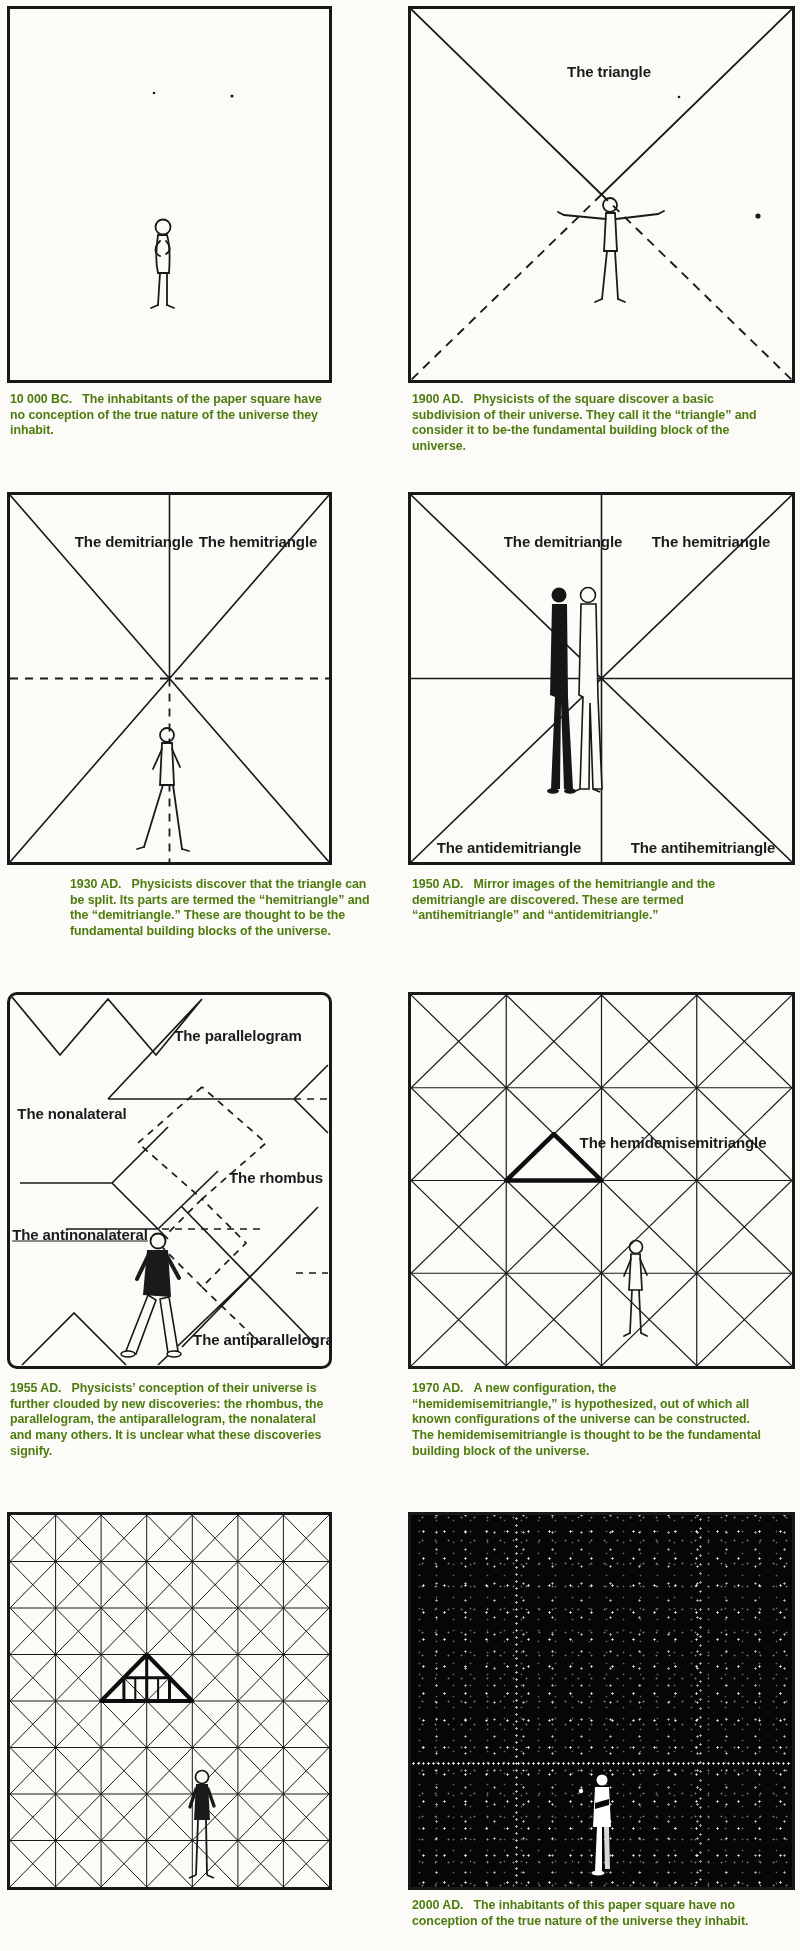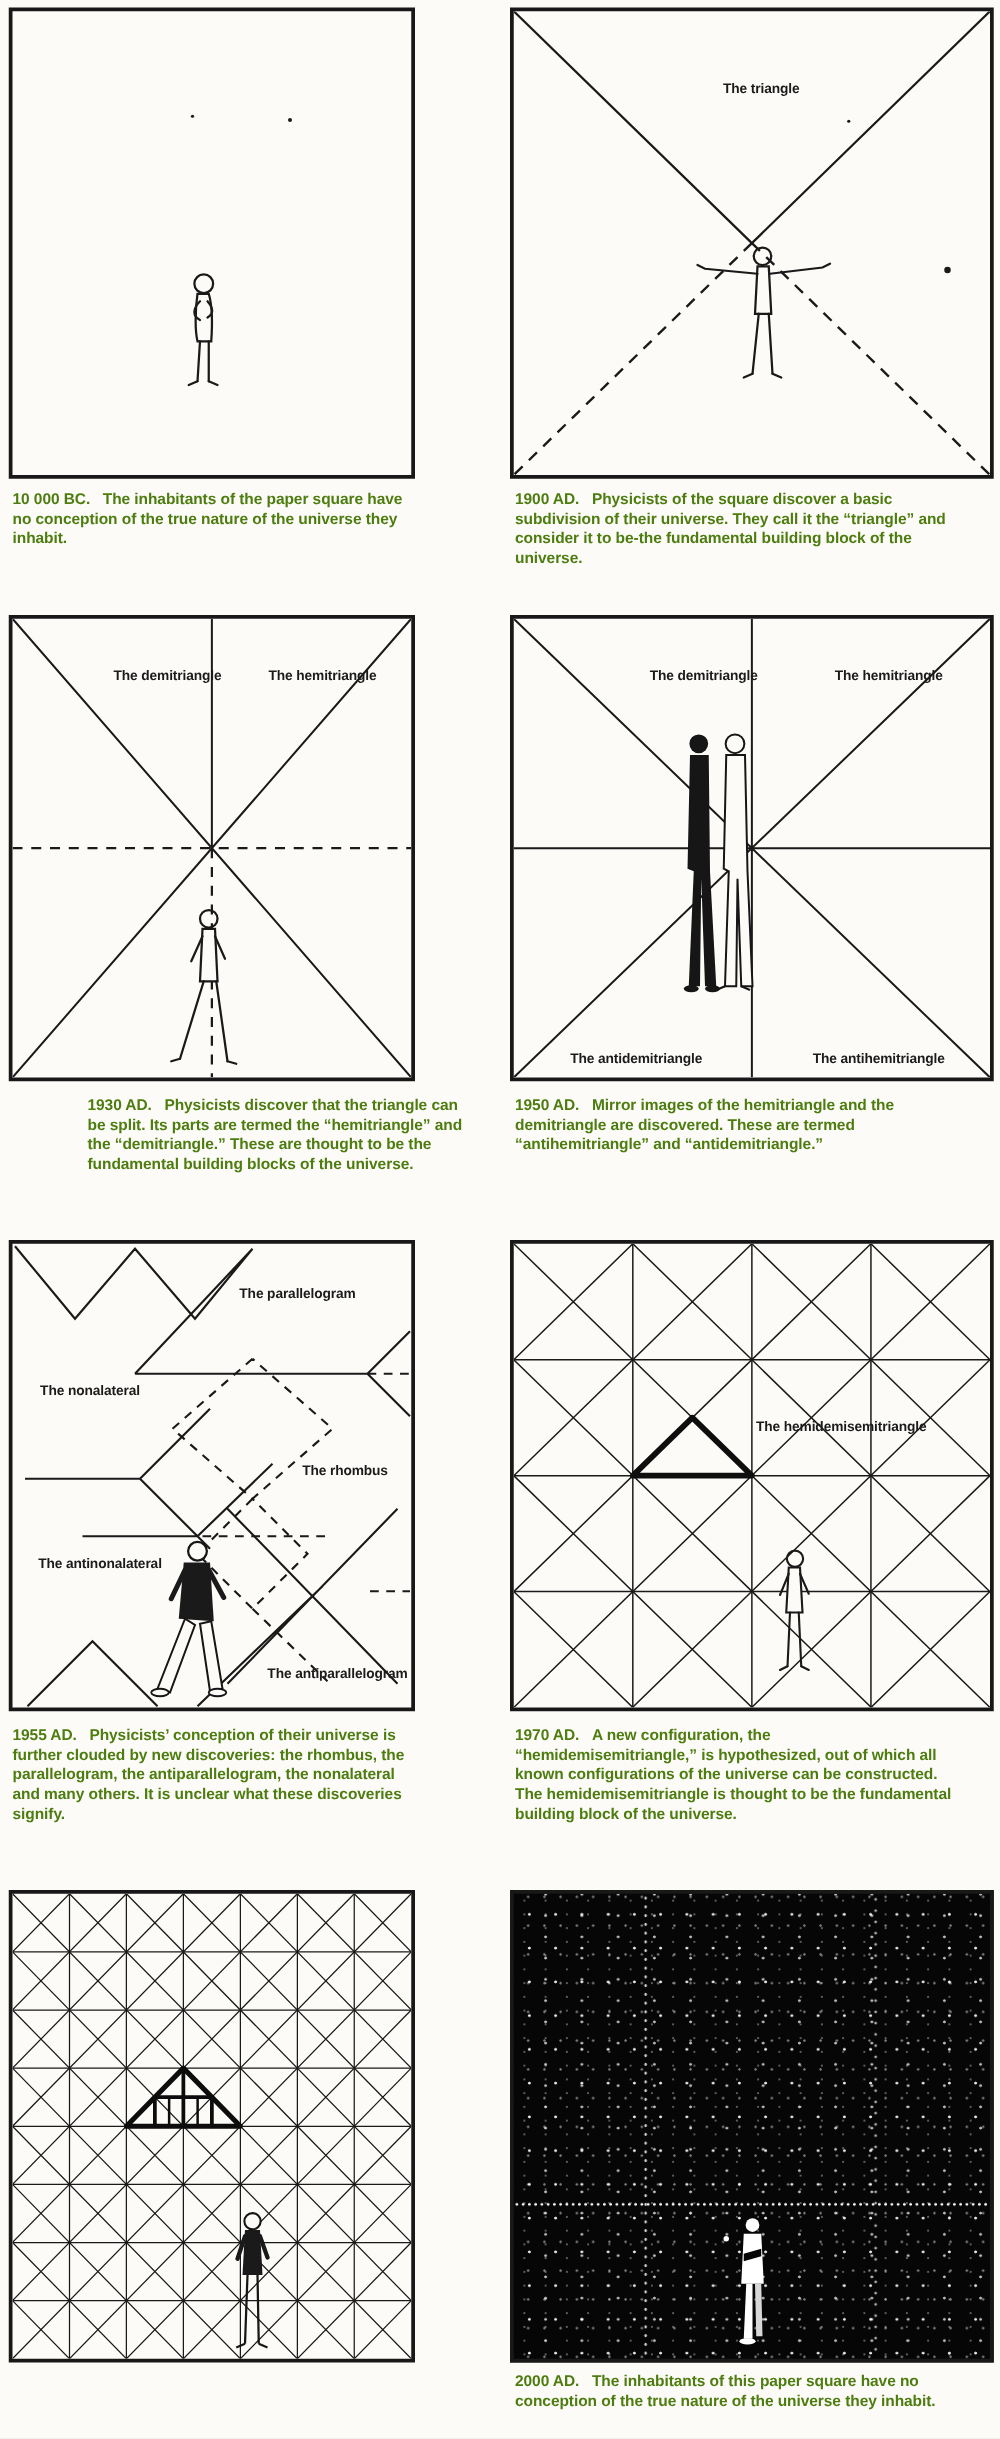--- a/index.html
+++ b/index.html
@@ -1,20 +1,20 @@
 <!DOCTYPE html>
 <html><head>
 <meta charset="utf-8">
 <style>
   html,body{margin:0;padding:0;background:#e8e6e1;}
   #page{position:relative;width:800px;height:1951px;background:#fcfbf8;
         font-family:"Liberation Sans",sans-serif;color:#191919;overflow:hidden;}
   .panel{position:absolute;border:3px solid #181818;background:#fcfbf8;overflow:hidden;box-sizing:border-box;}
   .panel svg{display:block;}
-  .lbl{position:absolute;transform:translate(-50%,-50%);font-size:11px;font-weight:700;
+  .lbl{position:absolute;transform:translate(-50%,-50%);font-size:15px;font-weight:700;
        white-space:nowrap;letter-spacing:-0.1px;color:#1b1b1b;}
   .caption{position:absolute;font-size:12.4px;line-height:1.26;font-weight:700;
            letter-spacing:-0.05px;color:#4d7c0f;}
   .caption .era{margin-right:10px;}
   
   .p8{background-color:#060606;
       background-image:
         radial-gradient(circle, rgba(255,255,255,0.95) 0.8px, transparent 1.4px),
         radial-gradient(circle, rgba(255,255,255,0.75) 0.8px, transparent 1.4px),
         radial-gradient(circle, rgba(255,255,255,0.50) 0.7px, transparent 1.2px),
@@ -112,21 +112,21 @@
     <span class="lbl" style="left:292px;top:352px;">The antihemitriangle</span>
   </div>
 
   <div class="caption" style="left:31px;top:877px;width:310px;margin-left:39px;">
     <span class="era">1930 AD.</span><span>Physicists discover that the triangle can be split.  Its parts are termed the “hemitriangle” and the “demitriangle.”  These are thought to be the fundamental building blocks of the universe.</span>
   </div>
   <div class="caption" style="left:412px;top:877px;width:340px;">
     <span class="era">1950 AD.</span><span>Mirror images of the hemitriangle and the demitriangle are discovered.  These are termed “antihemitriangle” and “antidemitriangle.”</span>
   </div>
 
-  <div class="panel" style="left:7px;top:992px;width:325px;height:377px;">
+  <div class="panel" style="left:7px;top:992px;width:325px;height:377px;border-radius:10px;">
     <svg width="319" height="371" viewBox="0 0 319 371">
       <path class="ink" stroke-width="1.7" d="
         M2,2 L50,60 L98,4 L146,60 L192,4
         M192,4 L98,104
         M98,104 L284,104
         M284,104 L318,70 M284,104 L318,138
         M10,188 L102,188
         M102,188 L158,132 M102,188 L158,244
         M56,234 L148,234
         M148,234 L208,176
@@ -147,21 +147,21 @@
         <path d="M138,261 L127,284 M157,261 L169,283" stroke="#1a1a1a" stroke-width="4" fill="none" stroke-linecap="round"></path>
         <path d="M138,300 L116,356 L126,359 L146,305 Z" fill="#fcfbf8" stroke="#161616" stroke-width="1.6"></path>
         <path d="M150,304 L158,358 L168,356 L159,302 Z" fill="#fcfbf8" stroke="#161616" stroke-width="1.6"></path>
         <ellipse cx="118" cy="359" rx="7" ry="3" fill="#fcfbf8" stroke="#161616" stroke-width="1.5"></ellipse>
         <ellipse cx="164" cy="359" rx="7" ry="3" fill="#fcfbf8" stroke="#161616" stroke-width="1.5"></ellipse>
       </g>
     </svg>
     <span class="lbl" style="left:228px;top:40px;">The parallelogram</span>
     <span class="lbl" style="left:62px;top:118px;">The nonalateral</span>
     <span class="lbl" style="left:266px;top:182px;">The rhombus</span>
-    <span class="lbl" style="left:70px;top:256px;">The antinonalateral</span>
+    <span class="lbl" style="left:70px;top:239px;text-decoration:underline;">The antinonalateral</span>
     <span class="lbl" style="left:260px;top:344px;">The antiparallelogram</span>
   </div>
 
   <div class="panel" style="left:408px;top:992px;width:387px;height:377px;">
     <svg width="381" height="371" viewBox="0 0 381 371">
       <path class="ink" stroke-width="1.2" d="M95.25,0 L95.25,371 M190.5,0 L190.5,371 M285.75,0 L285.75,371
         M0,92.75 L381,92.75 M0,185.5 L381,185.5 M0,278.25 L381,278.25"></path>
       <path class="ink" stroke-width="1.2" d="
         M0,0 L762,742 M95.25,0 L857,742 M190.5,0 L952,742 M285.75,0 L1047,742
         M0,92.75 L762,834 M0,185.5 L762,927 M0,278.25 L762,1020

